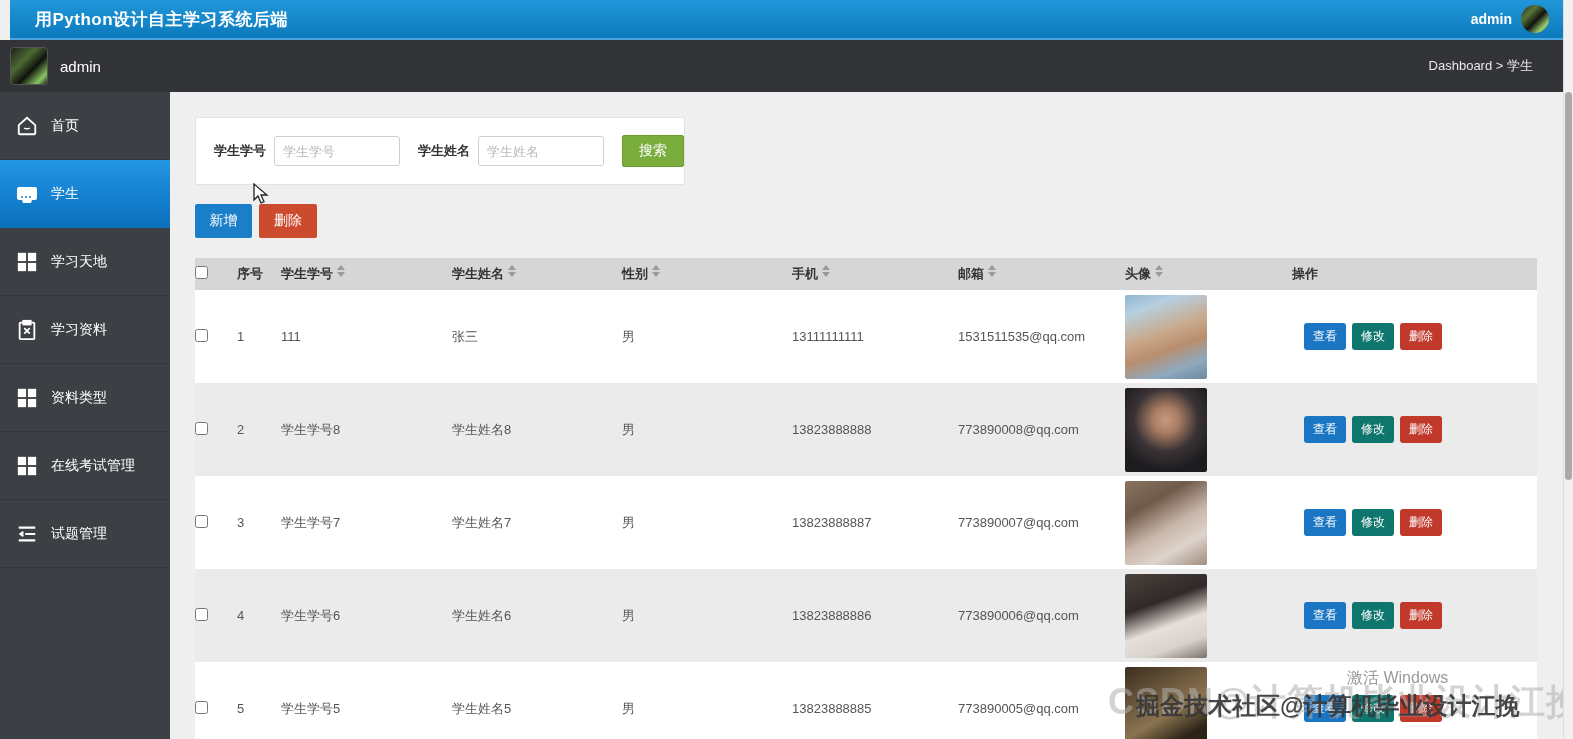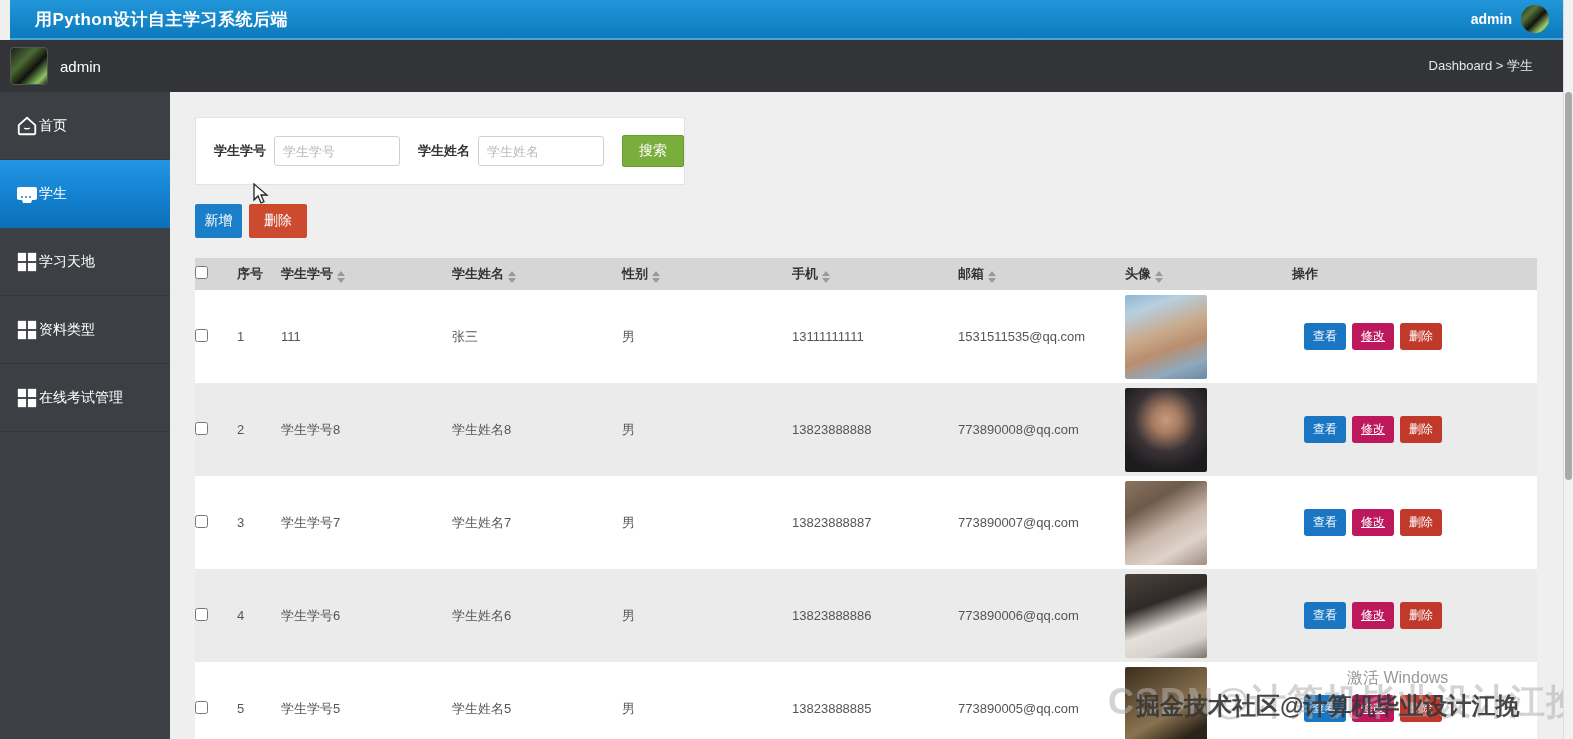--- a/index.html
+++ b/index.html
@@ -20,63 +20,63 @@
   .subbar{position:absolute;left:0;top:40px;width:100%;height:52px;background:#323437;
           display:flex;align-items:center;justify-content:space-between;}
   .subbar-left{display:flex;align-items:center;gap:12px;padding-left:10px;}
   .avatar-square{width:36px;height:36px;border-radius:4px;border:1px solid #555;
           background:linear-gradient(135deg,#1d201b 0%,#4c6a33 35%,#0f120d 60%,#8bc562 85%,#1d201b 100%);}
   .subbar-user{color:#fff;font-size:15px;}
   .breadcrumb{color:#e8e8e8;font-size:13px;padding-right:40px;}
 
   
   .sidebar{position:absolute;left:0;top:92px;width:170px;height:647px;background:#3c3f43;}
-  .side-item{height:68px;display:flex;align-items:center;padding-left:15px;
+  .side-item{height:68px;display:flex;align-items:center;gap:12px;padding-left:15px;
           border-bottom:1px solid #33363a;color:#fff;font-size:14px;cursor:pointer;box-sizing:border-box;}
   .side-item .icn{width:24px;height:24px;flex:0 0 24px;display:flex;align-items:center;justify-content:center;}
   .side-item.active{background:linear-gradient(180deg,#2496e4 0%,#1380cf 55%,#0c6fba 100%);border-bottom:none;}
 
   
   .content{position:absolute;left:170px;top:92px;width:1395px;height:647px;background:#efefef;}
   .search-card{position:absolute;left:25px;top:25px;width:490px;height:68px;background:#fff;
           border:1px solid #e3e3e3;display:flex;align-items:center;box-sizing:border-box;}
   .search-card label{font-size:13px;font-weight:bold;color:#333;margin-left:18px;margin-right:8px;white-space:nowrap;}
   .search-card input{width:108px;height:28px;border:1px solid #cfcfcf;border-radius:3px;padding:0 8px;
           font-size:13px;color:#333;font-family:inherit;}
   .search-card input::placeholder{color:#b9b9b9;}
   .btn{border:none;color:#fff;border-radius:2px;cursor:pointer;font-family:inherit;}
   .btn-search{width:64px;height:32px;background:#79ad3c;border:1px solid #6a9c31;font-size:14px;margin-left:18px;}
   .toolbar{position:absolute;left:25px;top:112px;display:flex;gap:7px;}
-  .btn-add{width:47px;height:34px;background:#1a7ec8;font-size:14px;}
+  .btn-add{width:57px;height:34px;background:#1a7ec8;font-size:14px;}
   .btn-delete{width:58px;height:34px;background:#cc4a2e;font-size:14px;}
 
   
   .table-wrap{position:absolute;left:25px;top:166px;width:1342px;background:#fff;}
   table{border-collapse:collapse;table-layout:fixed;width:1342px;font-size:13px;color:#555;}
   thead tr{height:32px;background:#d6d6d6;}
   th{font-weight:bold;color:#333;text-align:left;padding:0;white-space:nowrap;}
-  th .hwrap{display:flex;align-items:flex-end;gap:4px;}
+  th .hwrap{display:flex;align-items:flex-start;gap:4px;}
   .sorter{display:inline-flex;flex-direction:column;gap:2px;}
   .sorter i{width:0;height:0;border-left:4px solid transparent;border-right:4px solid transparent;display:block;}
   .sorter .up{border-bottom:5px solid #9a9a9a;}
   .sorter .dn{border-top:5px solid #9a9a9a;}
   tbody tr{height:93px;background:#fff;}
   tbody tr.stripe{background:#ebebeb;}
   td{padding:0;vertical-align:middle;}
   input[type=checkbox]{width:13px;height:13px;margin:0;}
   .avatar-cell{width:82px;height:84px;border-radius:2px;}
   .av1{background:linear-gradient(160deg,#8fb6d4 0%,#b7cfe0 18%,#c9a98b 45%,#b98e6f 62%,#8fa9bd 82%,#6b89a3 100%);}
   .av2{background:radial-gradient(circle at 50% 38%,#c59a7e 0%,#a87c62 20%,#3a3336 48%,#1c1b1e 78%);}
   .av3{background:linear-gradient(150deg,#8a7360 0%,#6e5a49 28%,#c9b6aa 55%,#ded3cb 75%,#9f8d80 100%);}
   .av4{background:linear-gradient(160deg,#4a423c 0%,#2f2a28 35%,#e6e0da 60%,#d8d2cc 80%,#7a716b 100%);}
   .av5{background:linear-gradient(150deg,#3a2f1f 0%,#6e5a3e 35%,#8a7350 55%,#2c2418 80%);}
   .row-actions{display:flex;gap:6px;margin-left:12px;}
   .btn-sm{font-size:12px;padding:5px 9px;border-radius:3px;white-space:nowrap;}
   .btn-view{background:#1a75c2;}
-  .btn-edit{background:#be185d;text-decoration:underline;}
+  .btn-edit{background:#0f766e;}
   .btn-rowdel{background:#c0392b;}
 
   
   .activate{position:absolute;left:1335px;top:668px;font-size:16px;color:#999;z-index:30;margin-left:12px;}
   .wm-ghost{position:absolute;left:1108px;top:678px;font-size:36px;font-weight:bold;
           color:rgba(175,175,175,0.55);white-space:nowrap;z-index:31;letter-spacing:1px;}
   .wm-dark{position:absolute;left:1136px;top:690px;font-size:24px;font-weight:bold;
           color:rgba(55,55,55,0.92);white-space:nowrap;z-index:32;}
   .scroll-track{position:absolute;right:0;top:0;width:9px;height:739px;background:#f1f1f1;
           border-left:1px solid #dcdcdc;z-index:40;}
@@ -130,39 +130,58 @@
             <rect x="2" y="2" width="9" height="9"></rect>
             <rect x="13" y="2" width="9" height="9"></rect>
             <rect x="2" y="13" width="9" height="9"></rect>
             <rect x="13" y="13" width="9" height="9"></rect>
           </svg>
       </span>
       <span>学习天地</span>
     </div>
     <div class="side-item">
       <span class="icn">
+        <svg width="22" height="22" viewBox="0 0 24 24" fill="none" stroke="#fff" stroke-width="2">
+            <rect x="4" y="4" width="16" height="18" rx="1"></rect>
+            <rect x="8" y="2" width="8" height="4" fill="#fff"></rect>
+            <path d="M9 10l6 6M15 10l-6 6"></path>
+          </svg>
+      </span>
+      <span>学习资料</span>
+    </div>
+    <div class="side-item">
+      <span class="icn">
         <svg width="22" height="22" viewBox="0 0 24 24" fill="#fff">
             <rect x="2" y="2" width="9" height="9"></rect>
             <rect x="13" y="2" width="9" height="9"></rect>
             <rect x="2" y="13" width="9" height="9"></rect>
             <rect x="13" y="13" width="9" height="9"></rect>
           </svg>
       </span>
       <span>资料类型</span>
     </div>
     <div class="side-item">
       <span class="icn">
         <svg width="22" height="22" viewBox="0 0 24 24" fill="#fff">
             <rect x="2" y="2" width="9" height="9"></rect>
             <rect x="13" y="2" width="9" height="9"></rect>
             <rect x="2" y="13" width="9" height="9"></rect>
             <rect x="13" y="13" width="9" height="9"></rect>
           </svg>
       </span>
       <span>在线考试管理</span>
+    </div>
+    <div class="side-item">
+      <span class="icn">
+        <svg width="22" height="22" viewBox="0 0 24 24" fill="none" stroke="#fff" stroke-width="2.4">
+            <path d="M3 5h18M10 12h11M3 19h18"></path>
+            <path d="M8 9.5 4.5 12 8 14.5" fill="#fff" stroke-width="1.8"></path>
+          </svg>
+      </span>
+      <span>试题管理</span>
     </div>
   </nav>
 
   <main class="content">
 
     <section class="search-card">
       <label>学生学号</label>
       <input type="text" placeholder="学生学号" style="">
       <label>学生姓名</label>
       <input type="text" placeholder="学生姓名" style="">

